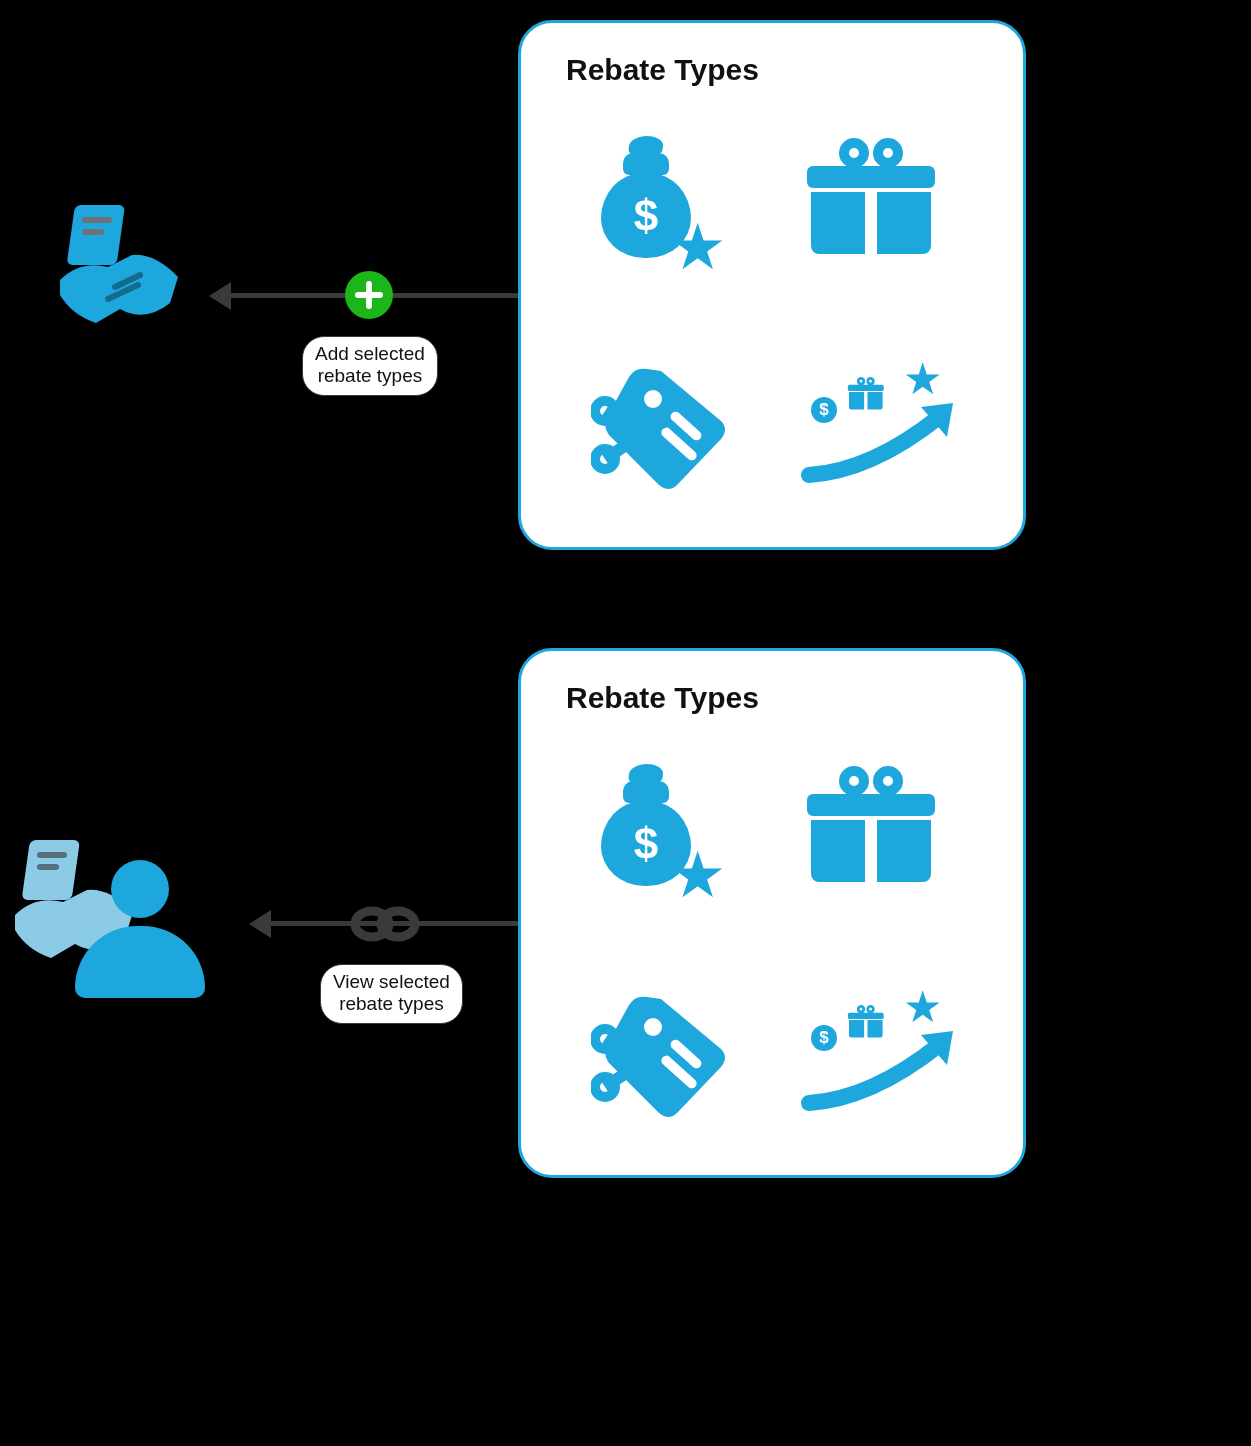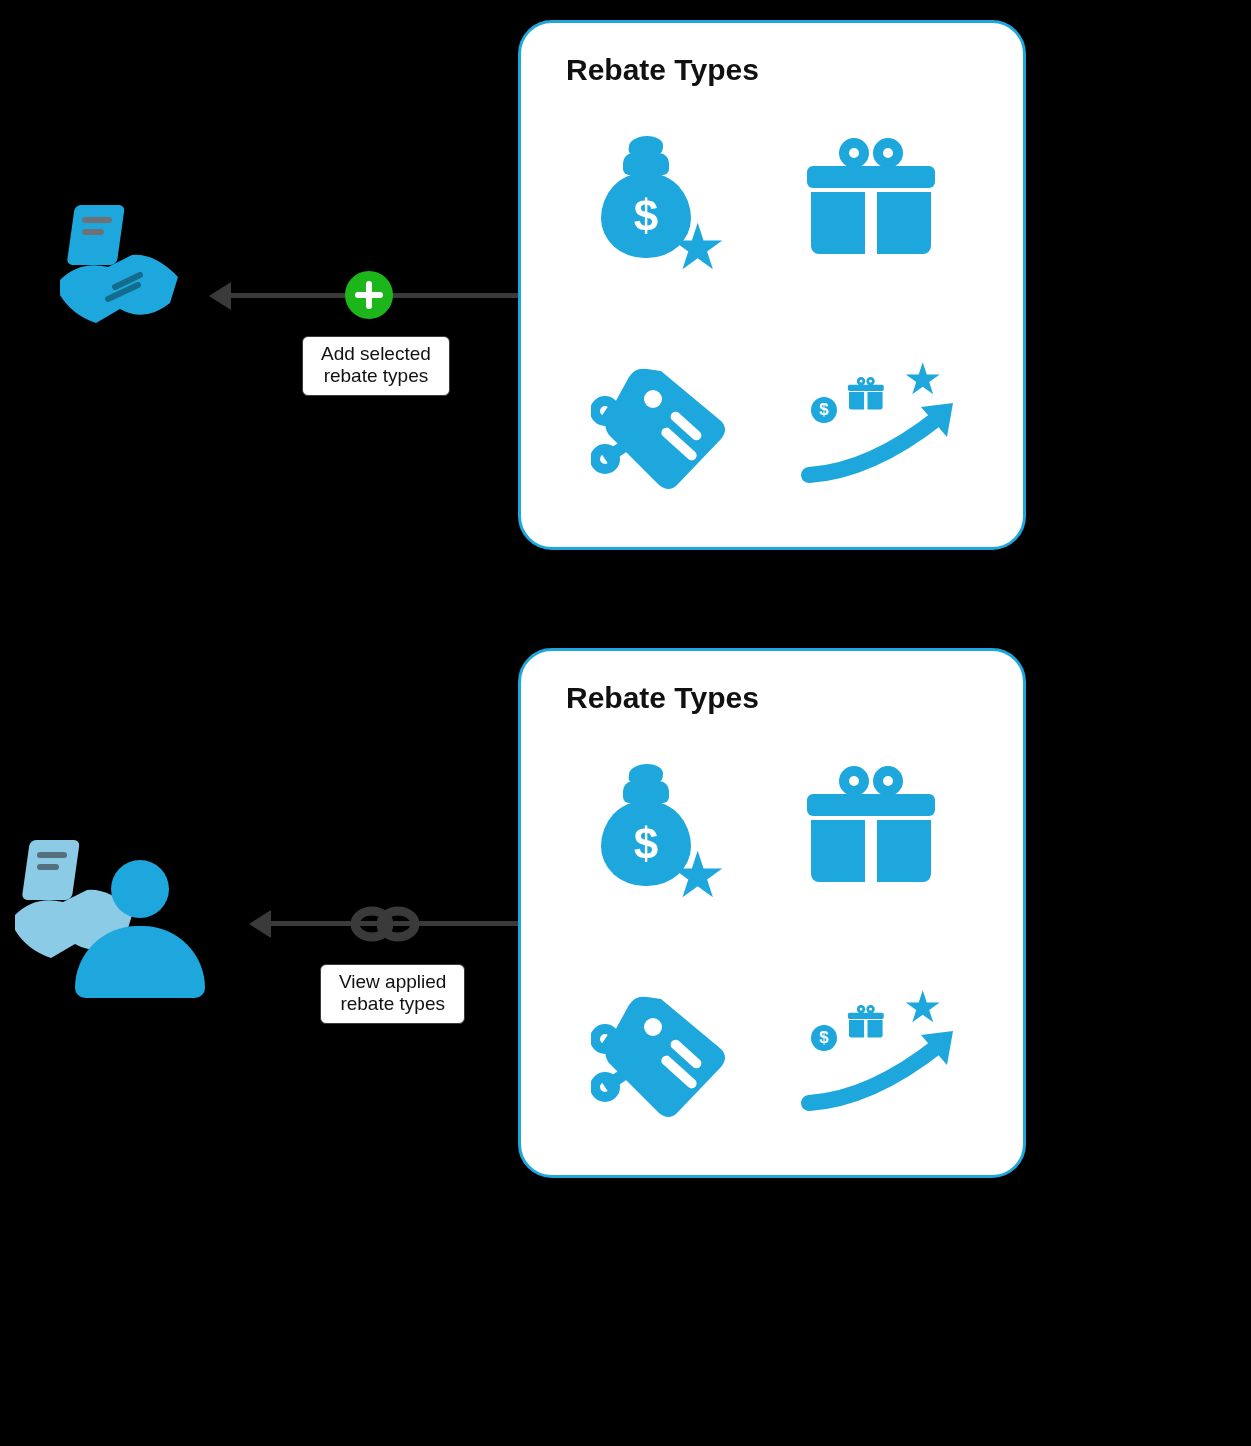--- a/index.html
+++ b/index.html
@@ -112,22 +112,22 @@
   .plus::before,.plus::after{content:"";position:absolute;background:#fff;border-radius:3px;}
   .plus::before{width:28px;height:6px;}
   .plus::after{width:6px;height:28px;}
   
   .link-badge{
     position:absolute;left:350px;top:900px;color:var(--gray);
   }
   .link-badge svg{width:70px;height:48px;}
   
   .pill{
-    position:absolute;background:#fff;border:1.5px solid var(--gray);border-radius:6px;
-    padding:6px 18px 8px;text-align:center;color:#111;font-size:19px;line-height:1.15;
+    position:absolute;background:#fff;border:1.5px solid var(--gray);border-radius:22px;
+    padding:6px 12px 8px;text-align:center;color:#111;font-size:19px;line-height:1.15;
     box-shadow:0 2px 6px rgba(0,0,0,0.25);
   }
   .pill.top{left:302px;top:336px;}
   .pill.bottom{left:320px;top:964px;}
   
   .contract{position:absolute;}
   .contract.top{left:60px;top:205px;}
   .contract svg{width:130px;height:135px;}
   
   .partner{position:absolute;left:15px;top:840px;width:200px;height:180px;}
@@ -242,21 +242,21 @@
 <div class="arrow-head arrow-bottom"></div>
 <div class="link-badge">
   <svg viewBox="0 0 70 48">
     <g fill="none" stroke="#3a3a3a" stroke-width="9">
       <ellipse cx="22" cy="24" rx="17" ry="13"></ellipse>
       <ellipse cx="48" cy="24" rx="17" ry="13"></ellipse>
     </g>
   </svg>
 </div>
 <div class="pill bottom">
-  <span>View applied</span><br>
+  <span>View selected</span><br>
   <span>rebate types</span>
 </div>
 
 <div class="panel bottom">
   <div class="panel-title">Rebate Types</div>
 
   <div class="icon ic-money">
     <div class="money-group">
       <div class="money-top2"></div>
       <div class="money-top1"></div>

